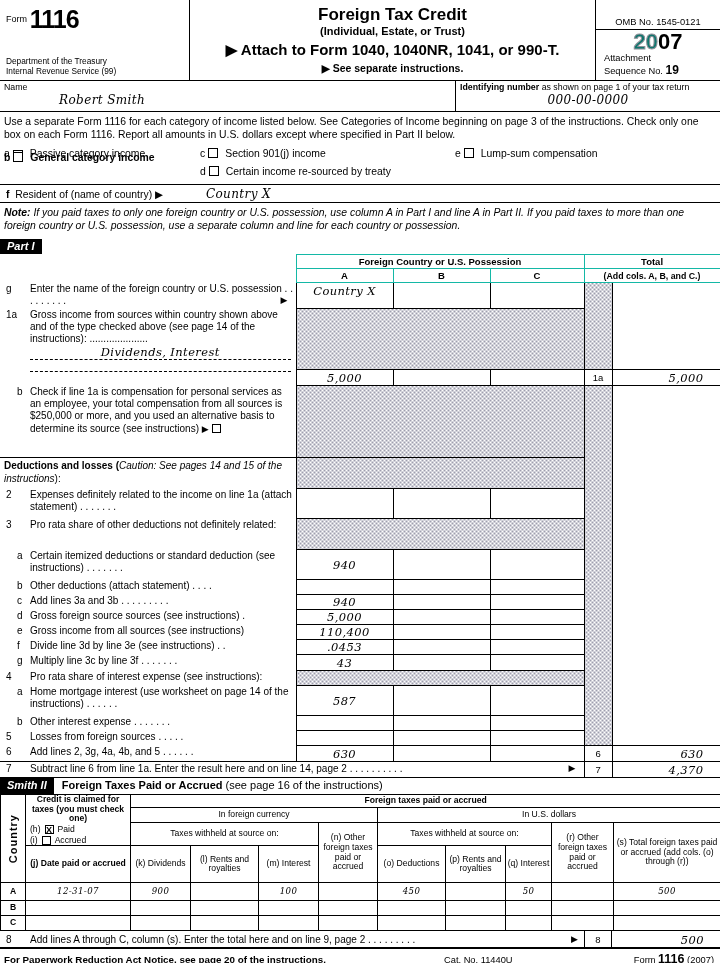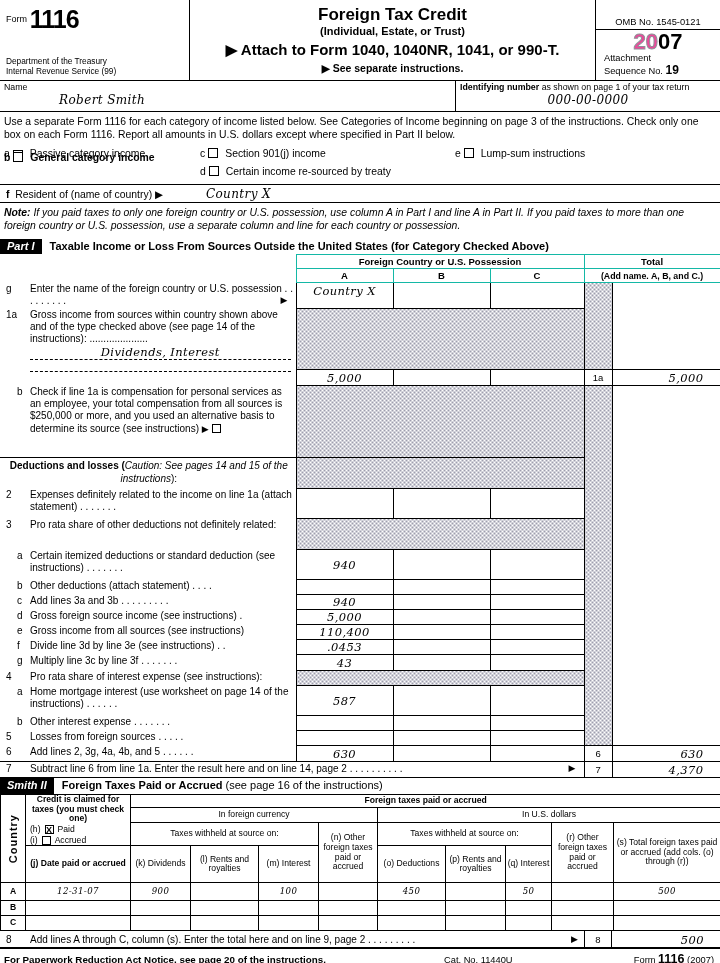--- a/index.html
+++ b/index.html
@@ -18,21 +18,21 @@
   .form-num { font-size:25px; font-weight:bold; letter-spacing:-1px; }
   .dept { position:absolute; left:6px; bottom:3px; font-size:8.3px; line-height:1.2; }
   .hdr-center { text-align:center; padding-top:5px; }
   .h-title { font-size:17px; font-weight:bold; }
   .h-sub { font-size:11px; font-weight:bold; }
   .h-attach { font-size:15px; font-weight:bold; margin-top:4px; }
   .h-see { font-size:10.5px; font-weight:bold; margin-top:3px; }
   .hdr-right { border-left:1px solid #000; }
   .omb { font-size:9.3px; text-align:center; padding:3px 0 2px; border-bottom:1px solid #000;margin-top:14px; }
   .year { text-align:center; font-size:22px; font-weight:bold; line-height:1.05; }
-  .y-ghost { color:#ec4899;margin-top:31px; -webkit-text-stroke:1px #909098; }
+  .y-ghost { color:#0f766e;margin-top:31px; -webkit-text-stroke:1px #909098; }
   .att { font-size:9.3px; line-height:1.15; padding-left:8px; }
   .att b { font-size:12px; }
 
   
   .idrow { display:grid; grid-template-columns:455px 265px; height:31px; border-bottom:1px solid #000; }
   .name-cell { padding:1px 0 0 4px; }
   .small-lab { font-size:8.8px; }
   .name-val { margin:1px 0 0 55px; font-size:12px; }
   .id-cell { border-left:1px solid #000; padding:1px 4px 0; }
   .id-val { text-align:center; font-size:12px; margin-top:1px; }
@@ -63,21 +63,21 @@
   .nb { border:none; }
   .shade { border:1px solid #000; background-color:#fff;
     background-image:radial-gradient(#9e9eae 34%, transparent 36%), radial-gradient(#9e9eae 34%, transparent 36%);
     background-size:4px 4px; background-position:0 0, 2px 2px; }
   .thead { border:1px solid #14b8a6; text-align:center; font-weight:bold; font-size:9.5px; padding:1px; }
   .thead-sm { font-size:8.8px; }
   .c0 { border:none; vertical-align:top; padding:0 2px 0 0; }
   .li { position:relative; padding-left:30px; line-height:1.24; font-size:10px; }
   .li .n1 { position:absolute; left:6px; }
   .li .n2 { position:absolute; left:17px; }
-  .ded-top { border-top:1px solid #000;text-align:center; }
+  .ded-top { border-top:1px solid #000; }
   .dedhdr { padding:2px 0 0 4px; line-height:1.25; font-size:10px; }
   .dotline { border-bottom:1px dashed #000; height:12px; margin-left:30px; margin-right:3px; }
   .entry-line { border-bottom:1px dashed #000; text-align:center; margin-left:30px; margin-right:3px;
                 font-size:11.5px; height:14px; line-height:13px; }
   .val { text-align:center; font-size:11.5px; }
   .tag { text-align:center; font-size:9.5px; padding:0; }
   .tot { text-align:right; padding-right:16px; font-size:11.5px; }
   .arr-r { float:right; margin-right:6px; font-size:9px; }
   .l7cell { border:1px solid #000; border-left:none; padding-left:0; }
   .cbox-sm { display:inline-block; width:9px; height:9px; border:1px solid #000; vertical-align:-1px; margin-left:3px; }
@@ -155,37 +155,36 @@
     <span class="cat" style="left:4px; top:8px;font-weight:bold;">
       <span class="cat-letter">b</span><span class="cbox"></span><span>General category income</span>
     </span>
     <span class="cat" style="left:200px; top:4px;">
       <span class="cat-letter">c</span><span class="cbox"></span><span>Section 901(j) income</span>
     </span>
     <span class="cat" style="left:200px; top:22px;">
       <span class="cat-letter">d</span><span class="cbox"></span><span>Certain income re-sourced by treaty</span>
     </span>
     <span class="cat" style="left:455px; top:4px;">
-      <span class="cat-letter">e</span><span class="cbox"></span><span>Lump-sum instructions</span>
+      <span class="cat-letter">e</span><span class="cbox"></span><span>Lump-sum compensation</span>
     </span>
   </div>
 
   <div class="frow">
     <b>f</b>&nbsp;
     <span>Resident of (name of country) ▶</span>
     <span class="fv hand">Country X</span>
   </div>
 
   <div class="note">
     <b>Note:</b><span> If you paid taxes to only one foreign country or U.S. possession, use column A in Part I and line A in Part II. If you paid taxes to more than one foreign country or U.S. possession, use a separate column and line for each country or possession.</span>
   </div>
 
   <div class="pbar pbar-1">
     <span class="bar-tag">Part I</span>
-    <span class="bar-title">Taxable Income or Loss From Sources Outside the United States (for Category Checked Above)</span>
   </div>
 
   <table>
     <colgroup>
         <col style="width:296px">
         <col style="width:97px">
         <col style="width:97px">
         <col style="width:94px">
         <col style="width:28px">
         <col style="width:108px">
@@ -194,21 +193,21 @@
         <tr style="height:13px">
       <td class="nb"></td>
       <td class="thead" colspan="3">Foreign Country or U.S. Possession</td>
       <td class="thead" colspan="2">Total</td>
     </tr>
     <tr style="height:14px">
       <td class="nb"></td>
       <td class="thead">A</td>
       <td class="thead">B</td>
       <td class="thead">C</td>
-      <td class="thead thead-sm" colspan="2">(Add name. A, B, and C.)</td>
+      <td class="thead thead-sm" colspan="2">(Add cols. A, B, and C.)</td>
     </tr>
     <tr style="height:26px">
       <td class="c0">
         <div class="li"><span class="n1">g</span><span>Enter the name of the foreign country or U.S. possession  .    .    .    .    .    .    .    .    .</span><span class="arr-r">▶</span></div>
       </td>
       <td class="bd val hand" style="vertical-align:top; padding-top:1px;">Country X</td>
       <td class="bd"></td>
       <td class="bd"></td>
       <td class="shade" rowspan="2"></td>
       <td class="bd" rowspan="2"></td>
@@ -277,21 +276,21 @@
     <tr style="height:15px">
       <td class="c0">
         <div class="li"><span class="n2">c</span><span>Add lines 3a and 3b   .    .    .    .    .    .    .    .    .</span></div>
       </td>
       <td class="bd val hand">940</td>
       <td class="bd"></td>
       <td class="bd"></td>
     </tr>
     <tr style="height:15px">
       <td class="c0">
-        <div class="li"><span class="n2">d</span><span>Gross foreign source income (see instructions) .</span></div>
+        <div class="li"><span class="n2">d</span><span>Gross foreign source sources (see instructions) .</span></div>
       </td>
       <td class="bd val hand">5,000</td>
       <td class="bd"></td>
       <td class="bd"></td>
     </tr>
     <tr style="height:15px">
       <td class="c0">
         <div class="li"><span class="n2">e</span><span>Gross income from all sources (see instructions)</span></div>
       </td>
       <td class="bd val hand">110,400</td>

